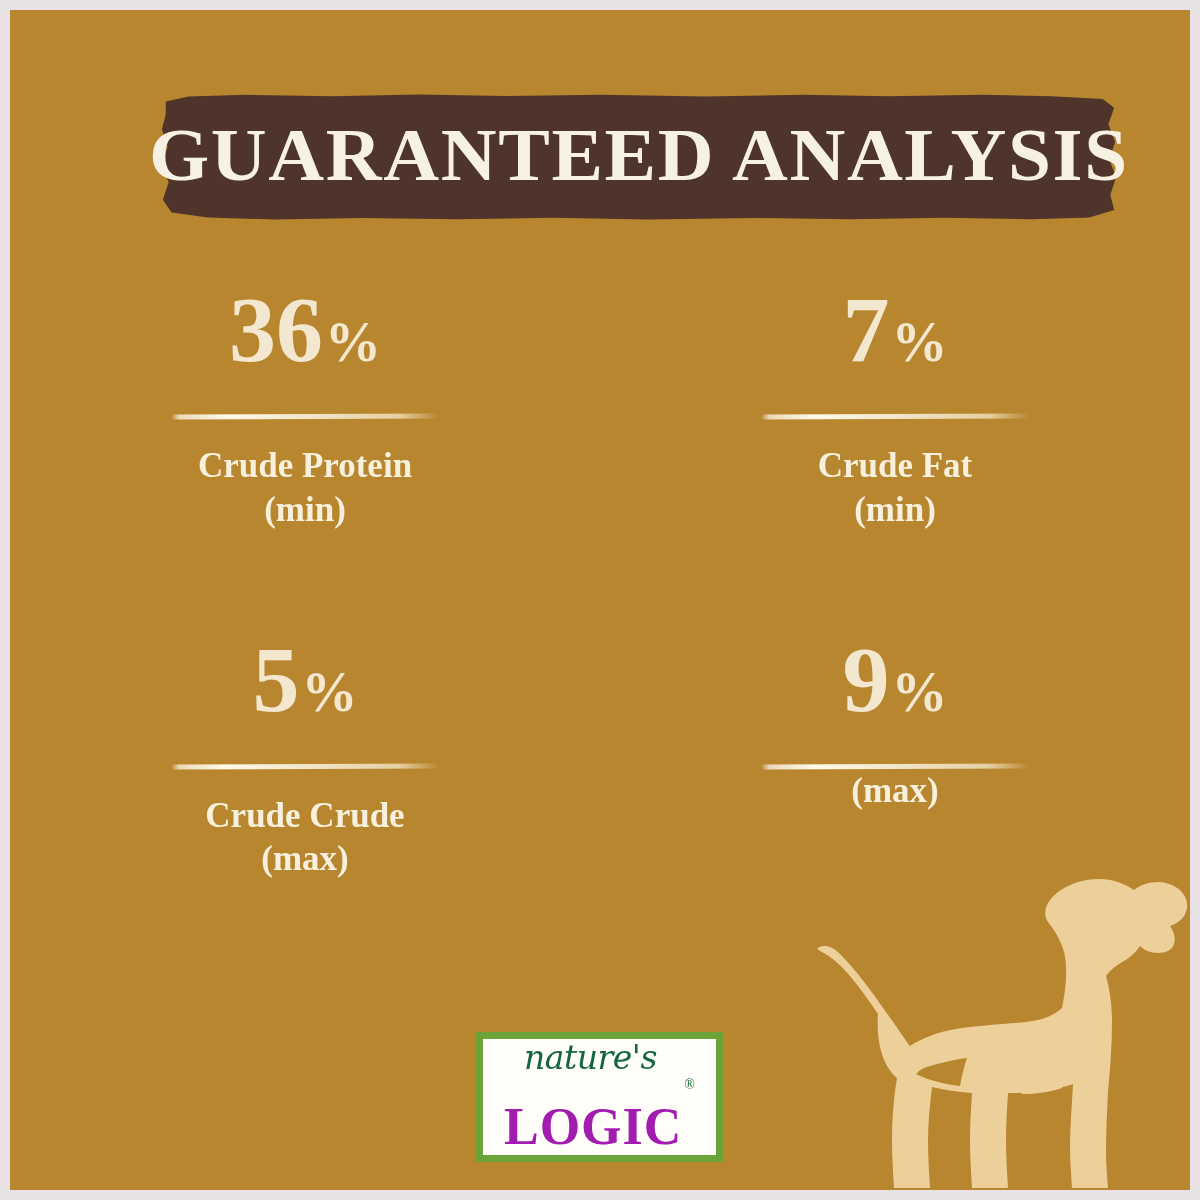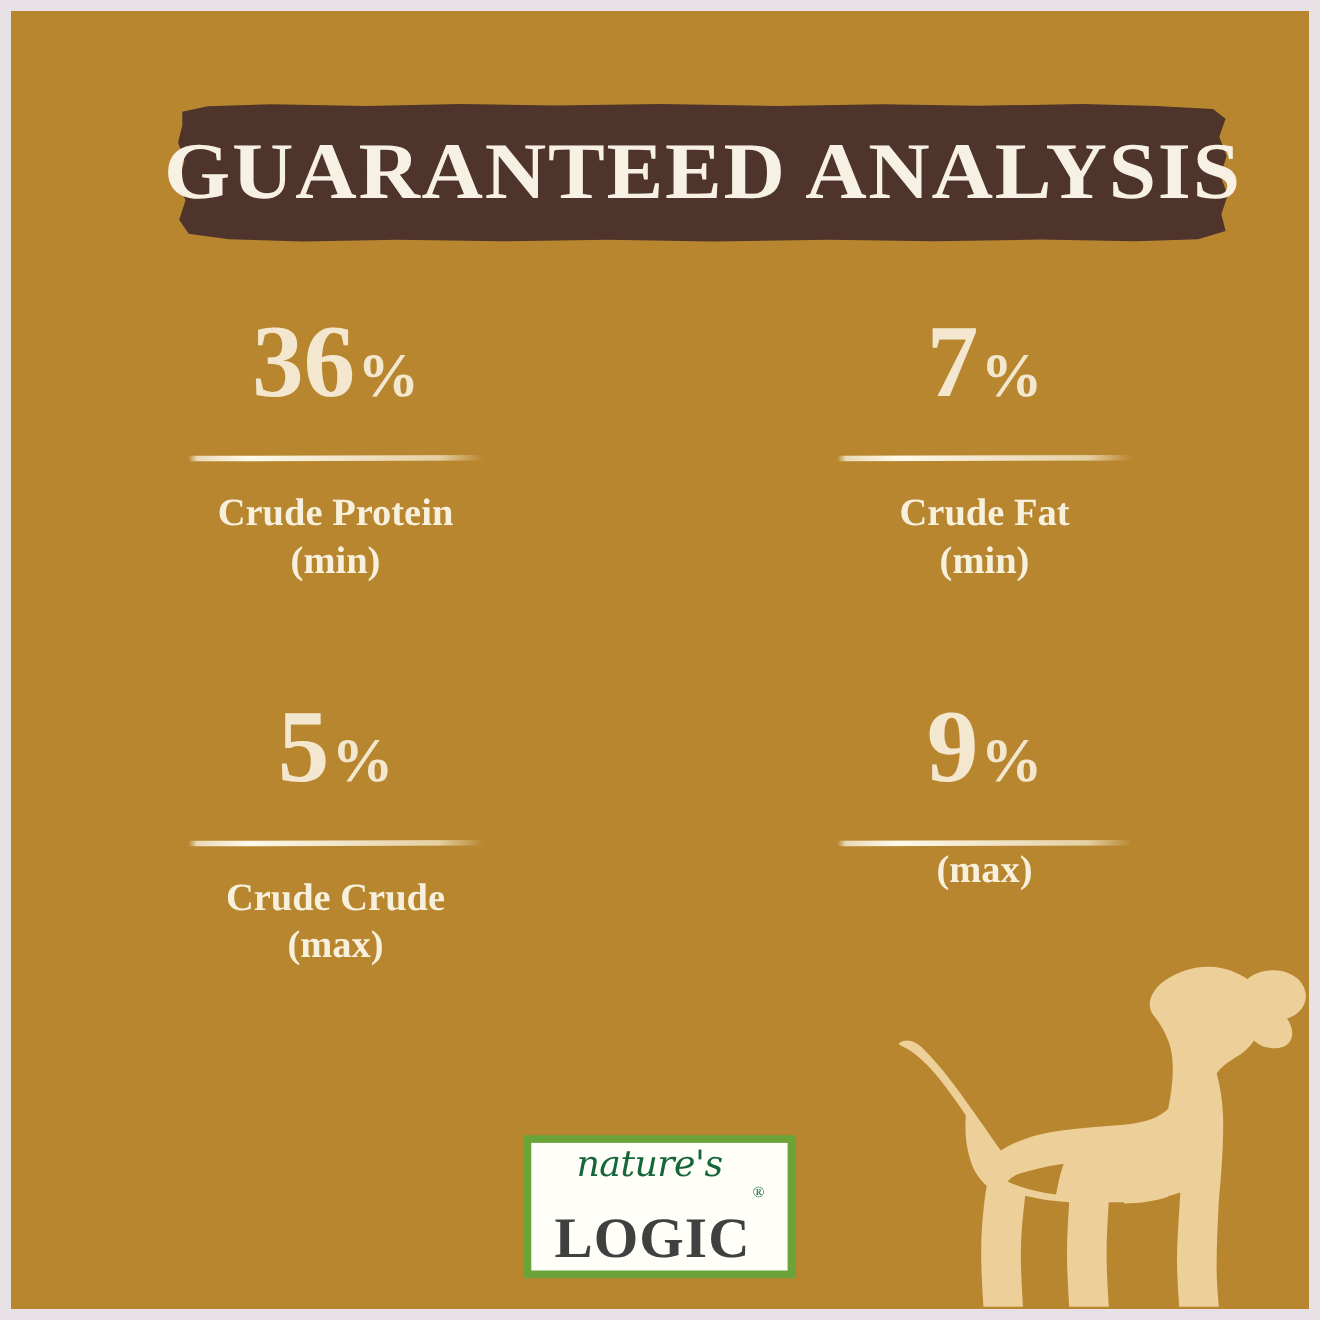--- a/index.html
+++ b/index.html
@@ -167,21 +167,21 @@
     margin-left: -18px;
     margin-bottom: -2px;
     letter-spacing: -0.5px;
   }
   #logo-word-row {
     display: flex;
     align-items: flex-start;
     margin-top: 1px;
   }
   #logo-word {
-    color: #404040;
+    color: #a21caf;
     font-family: "Liberation Serif", serif;
     font-weight: bold;
     font-size: 52px;
     line-height: 0.95;
     letter-spacing: 1px;
     margin-top: 30px;
   }
   #logo-reg {
     color: #15663a;
     font-family: "Liberation Serif", serif;

